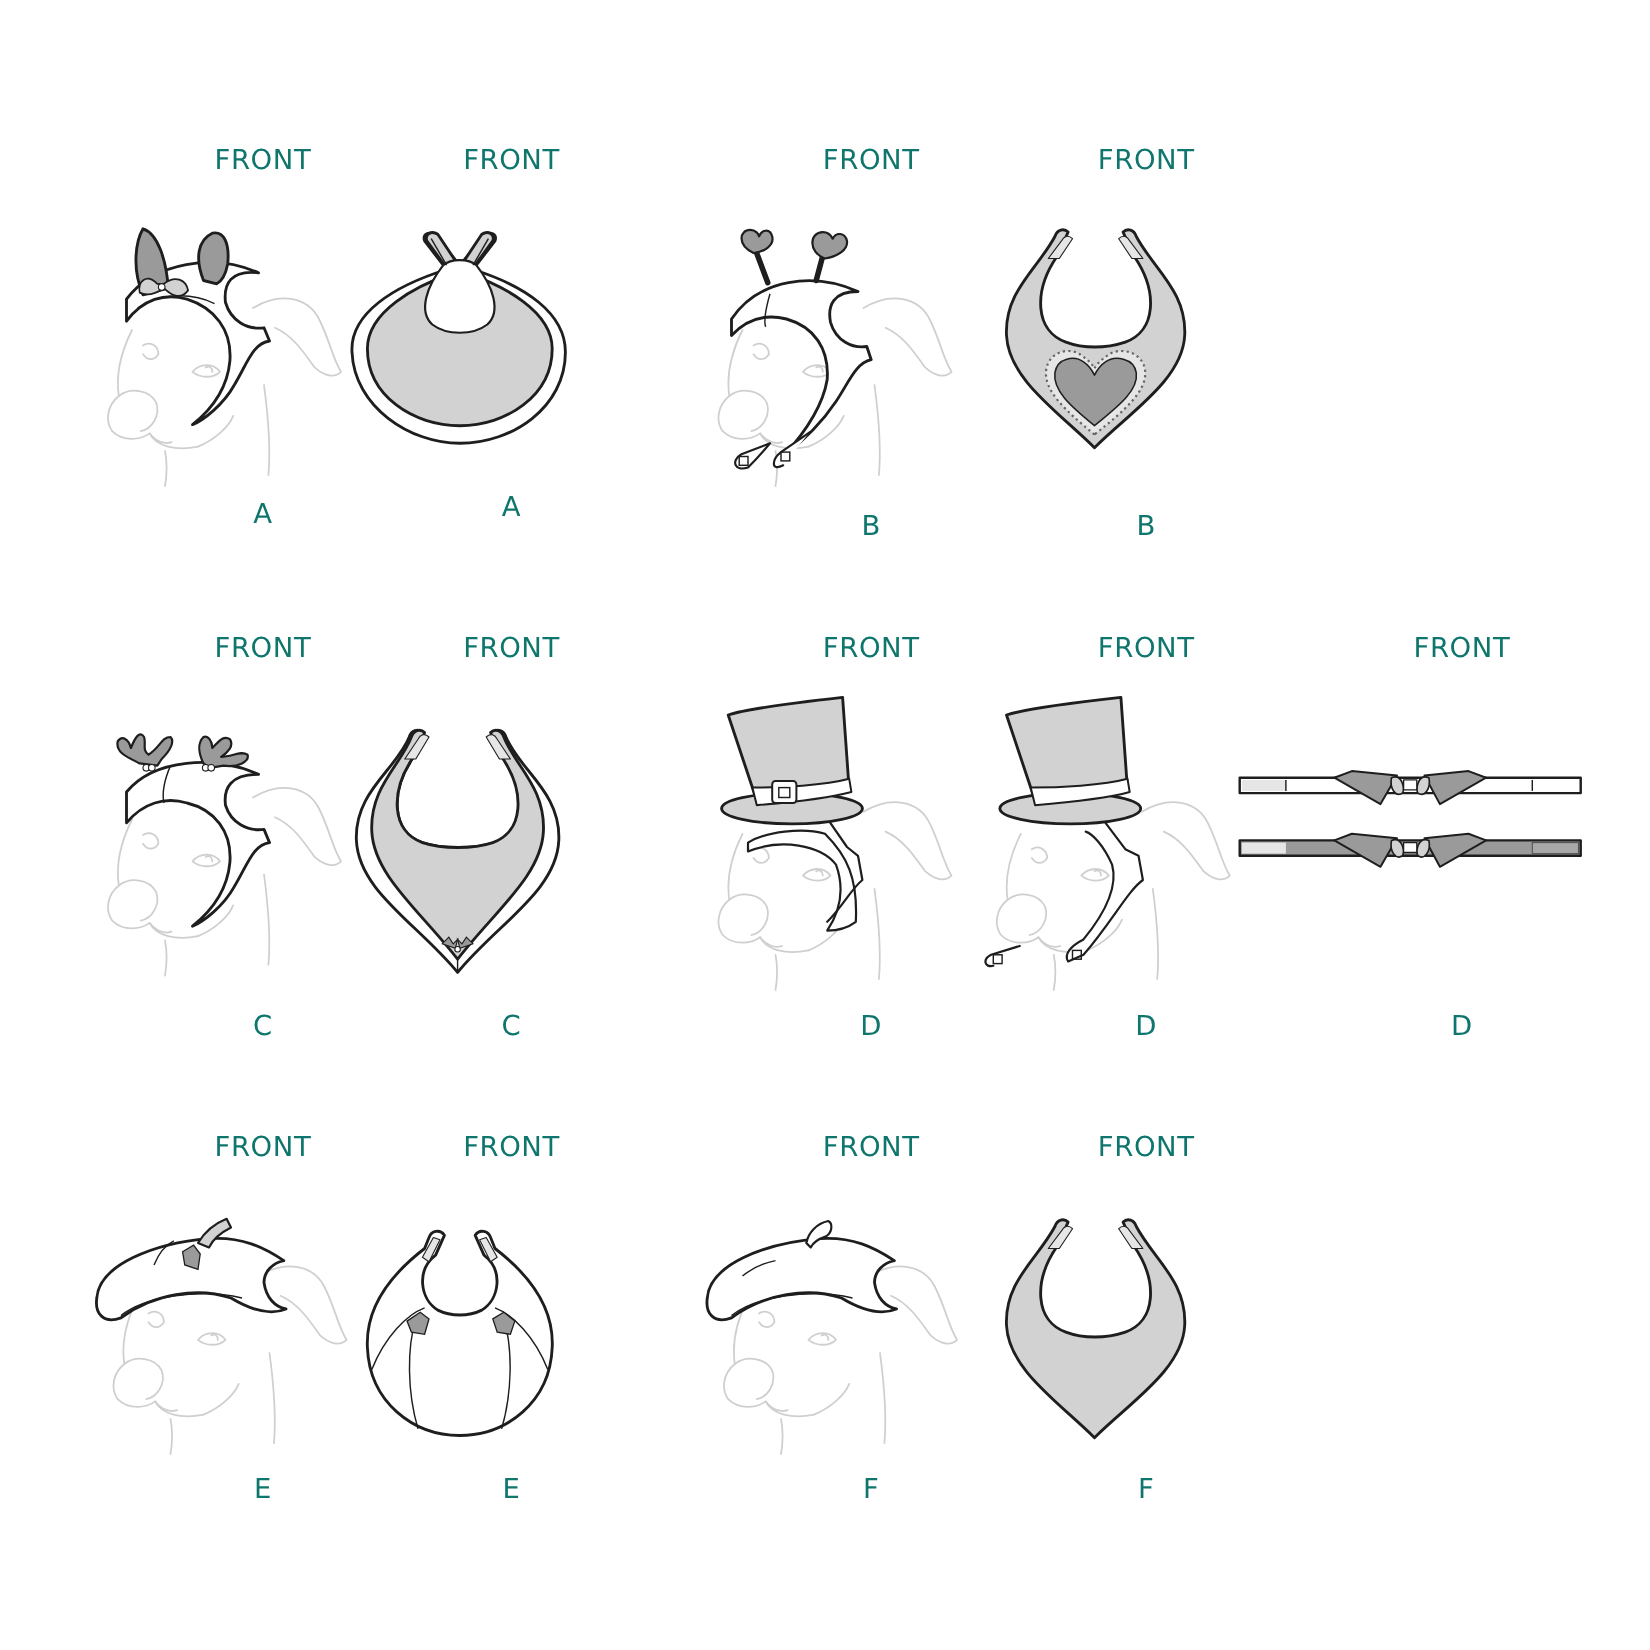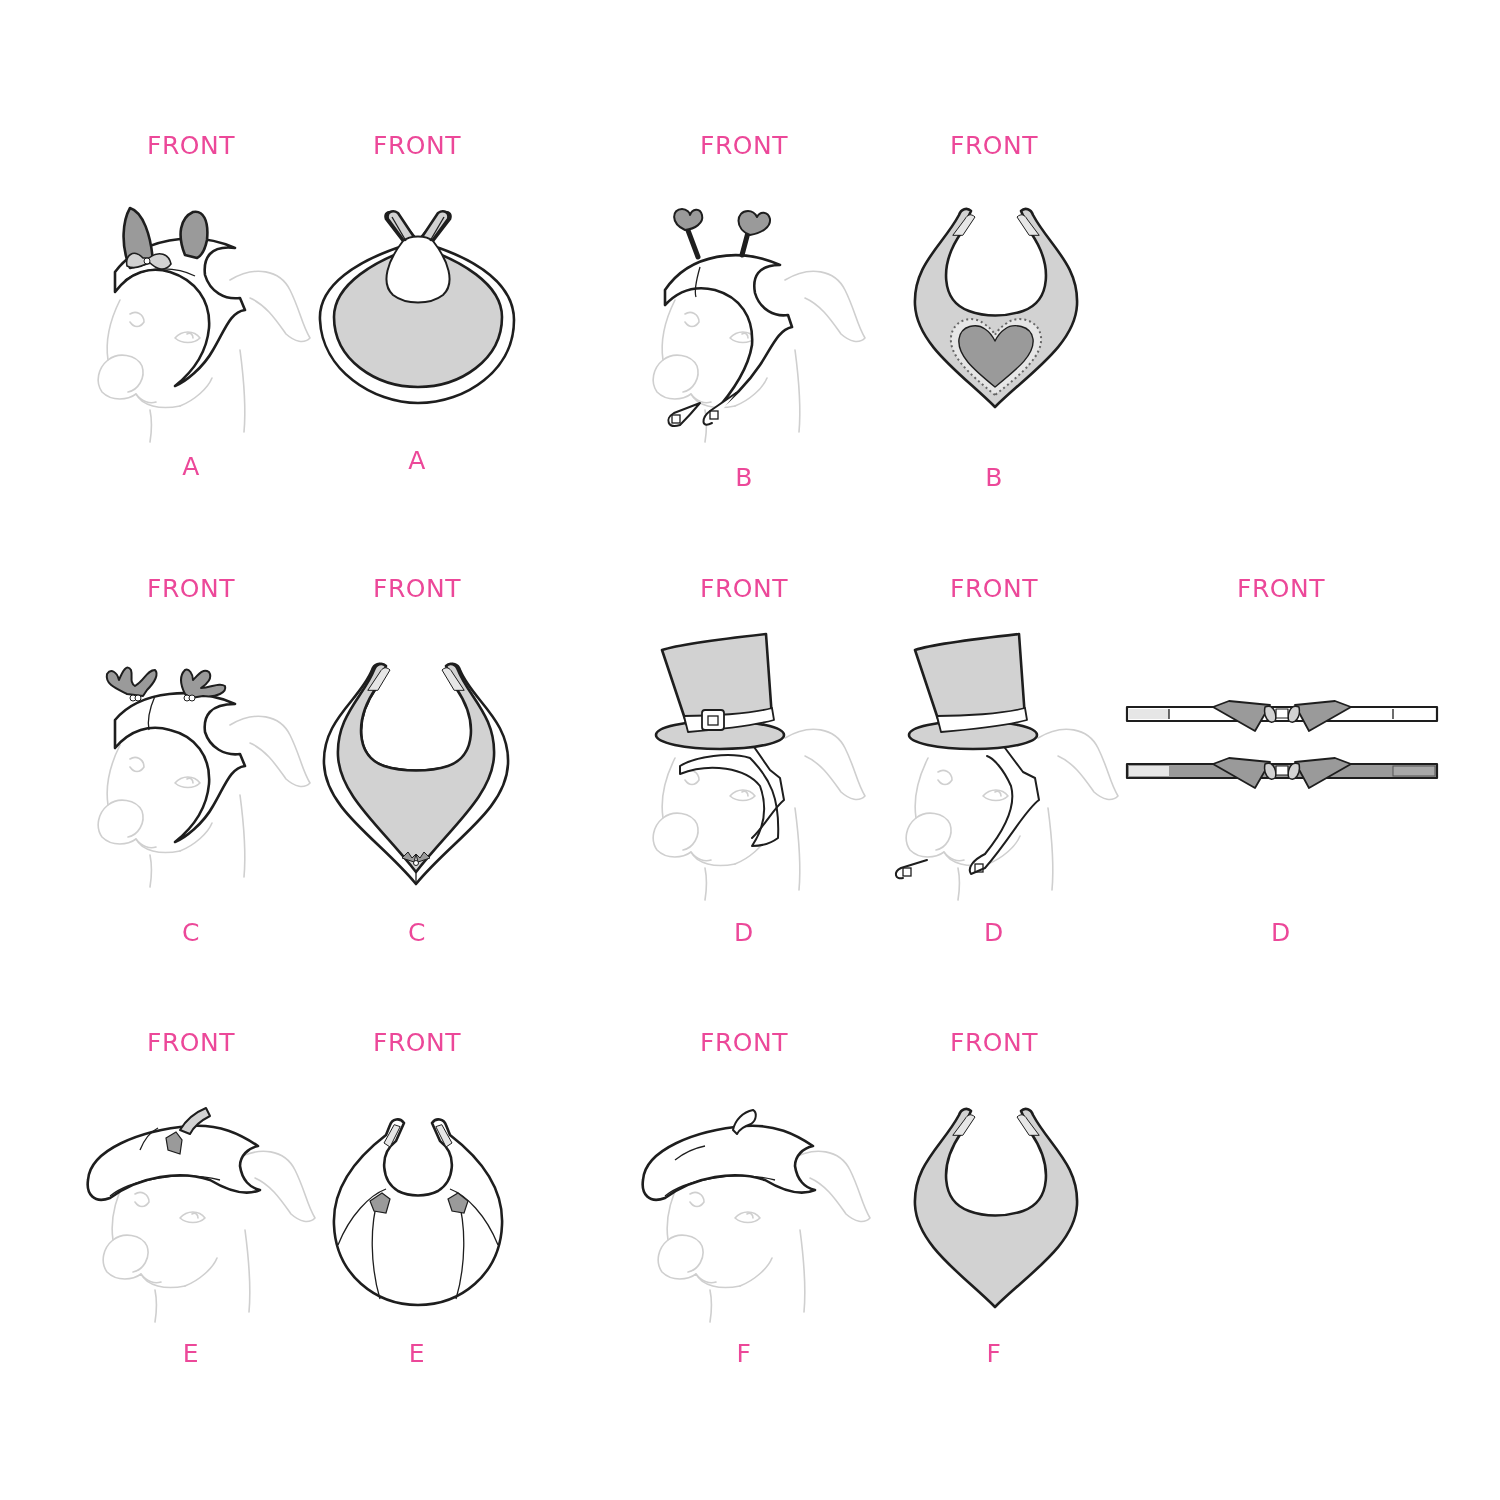--- a/index.html
+++ b/index.html
@@ -1,17 +1,17 @@
 <!DOCTYPE html>
 <html><head>
 <meta charset="utf-8">
 <style>
   html,body{margin:0;padding:0;background:#ffffff;}
   body{width:1500px;height:1500px;position:relative;overflow:hidden;font-family:"DejaVu Sans","Liberation Sans",sans-serif;}
-  .lbl{position:absolute;color:#ec4899;font-size:25px;letter-spacing:0.5px;transform:translateX(-50%);white-space:nowrap;}
+  .lbl{position:absolute;color:#0f766e;font-size:25px;letter-spacing:0.5px;transform:translateX(-50%);white-space:nowrap;margin-left:48px;}
   .view{position:absolute;}
   .view svg{display:block;overflow:visible;}
   .dog{fill:none;stroke:#cfcfcf;stroke-width:1.6;stroke-linecap:round;stroke-linejoin:round;}
   .ink{stroke:#1e1e1e;stroke-width:2.6;stroke-linejoin:round;stroke-linecap:round;}
   .thin{stroke:#1e1e1e;stroke-width:1.3;fill:none;}
   .g1{fill:#d2d2d2;}
   .g2{fill:#9a9a9a;}
   .g3{fill:#e6e6e6;}
   .w{fill:#ffffff;}
 </style>

